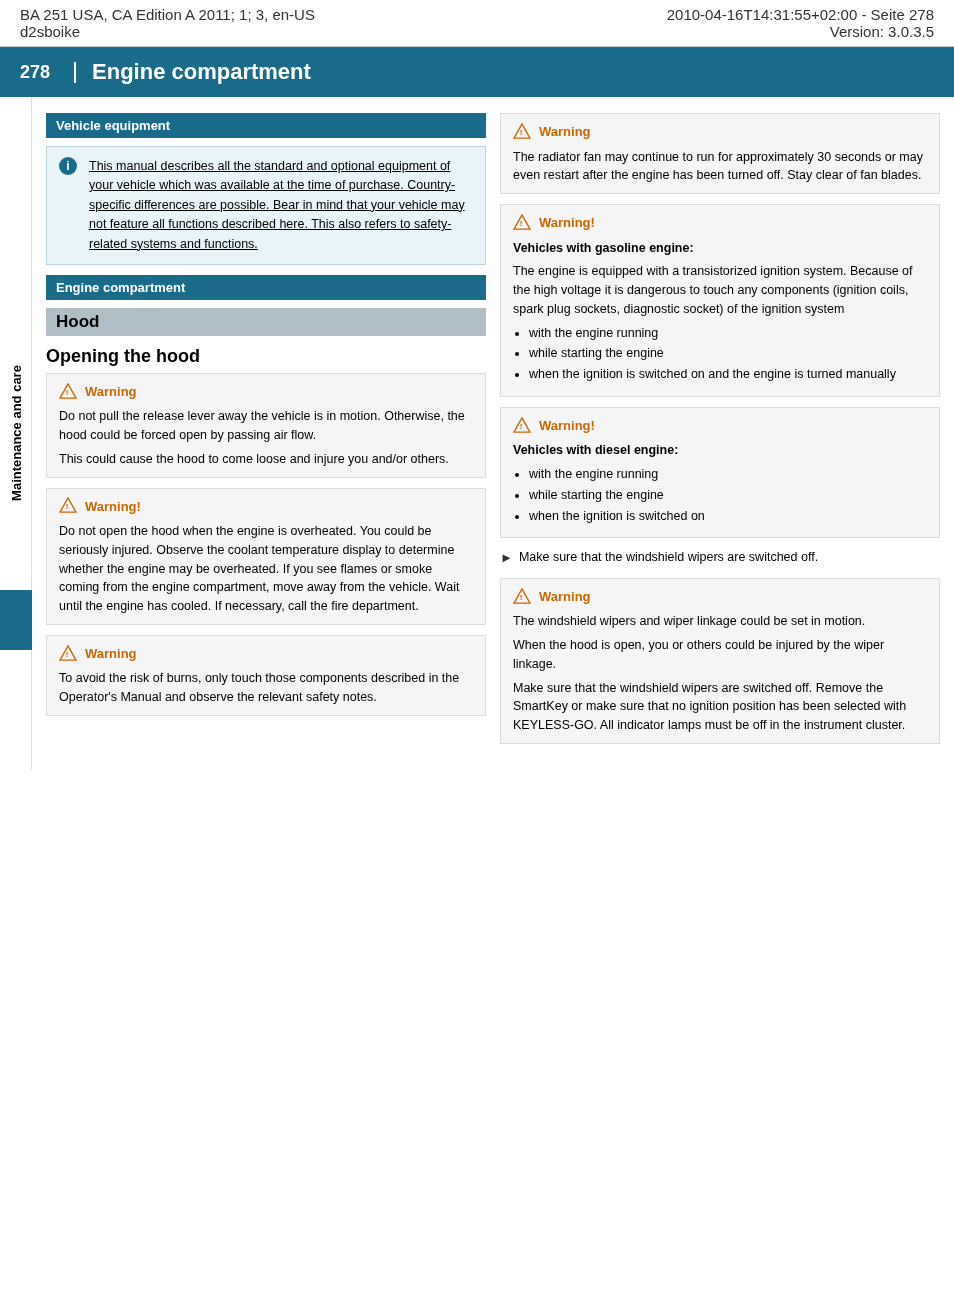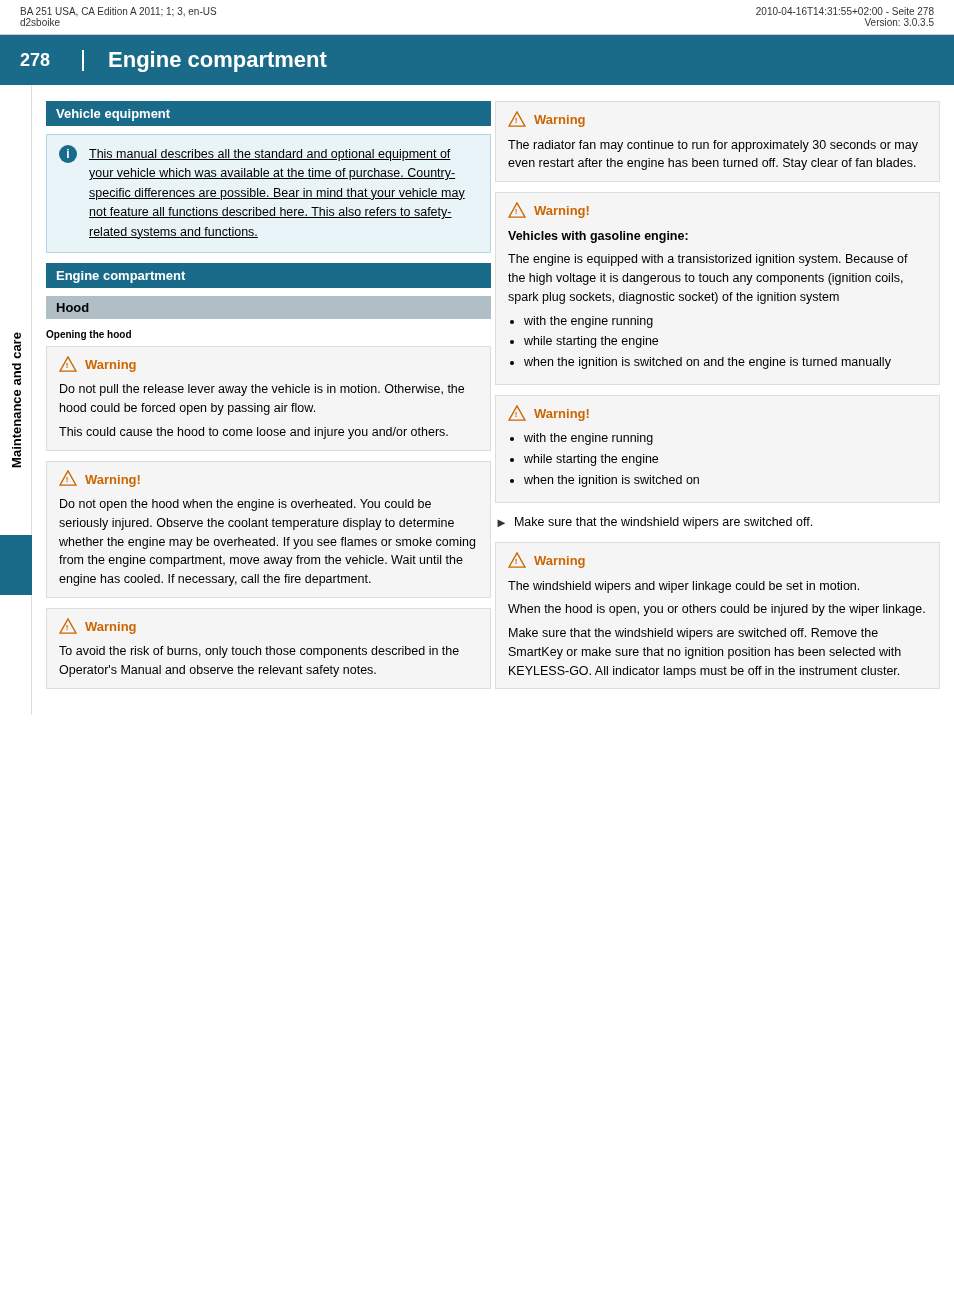--- a/index.html
+++ b/index.html
@@ -10,40 +10,40 @@
       color: #000;
       width: 954px;
       min-height: 1294px;
     }
 
     
     .meta-bar {
       display: flex;
       justify-content: space-between;
       padding: 6px 20px;
-      font-size: 10px;
+      font-size: 15px;
       color: #333;
       border-bottom: 1px solid #ccc;
     }
 
     
     .page-header {
       background: #1a6b8a;
       color: #fff;
       display: flex;
       align-items: center;
       padding: 12px 20px;
       margin-bottom: 0;
     }
     .page-number {
       font-size: 18px;
       font-weight: bold;
-      margin-right: 24px;
+      margin-right: 16px;
       border-right: 2px solid #fff;
-      padding-right: 32px;
+      padding-right: 24px;
     }
     .page-title {
       font-size: 22px;
       font-weight: bold;
     }
 
     
     .content-area {
       display: flex;
       padding: 0;
@@ -74,21 +74,21 @@
       width: 32px;
       height: 60px;
       background: #1a6b8a;
     }
 
     
     .columns {
       display: flex;
       flex: 1;
       padding: 16px 14px;
-      gap: 4px;
+      gap: 14px;
     }
     .col-left {
       flex: 1;
     }
     .col-right {
       flex: 1;
     }
 
     
     .section-header {
@@ -96,26 +96,26 @@
       color: #fff;
       padding: 5px 10px;
       font-size: 13px;
       font-weight: bold;
       margin-bottom: 8px;
     }
     .subsection-header {
       background: #b0bec5;
       color: #000;
       padding: 4px 10px;
-      font-size: 13px;
+      font-size: 17px;
       font-weight: bold;
       margin-bottom: 6px;
     }
     .sub-heading {
-      font-size: 10px;
+      font-size: 18px;
       font-weight: bold;
       margin: 10px 0 6px 0;
     }
 
     
     .info-box {
       background: #e8f4f8;
       border: 1px solid #b8d4e0;
       padding: 10px 12px;
       margin-bottom: 10px;
@@ -337,20 +337,21 @@
         <div class="warning-header">
           <span class="warning-icon">
             <svg viewBox="0 0 20 18" fill="none" xmlns="http://www.w3.org/2000/svg">
               <path d="M10 1L1 17h18L10 1z" stroke="#cc6600" stroke-width="1.5" fill="none"></path>
               <text x="9" y="14" font-size="9" fill="#cc6600" font-weight="bold" text-anchor="middle">!</text>
             </svg>
           </span>
           <span>Warning!</span>
         </div>
         <div class="warning-text">
+          <p><strong>Vehicles with diesel engine:</strong></p>
           <ul>
             <li>with the engine running</li>
             <li>while starting the engine</li>
             <li>when the ignition is switched on</li>
           </ul>
         </div>
       </div>
 
       <div class="action-item">
         <span class="action-arrow">►</span>

